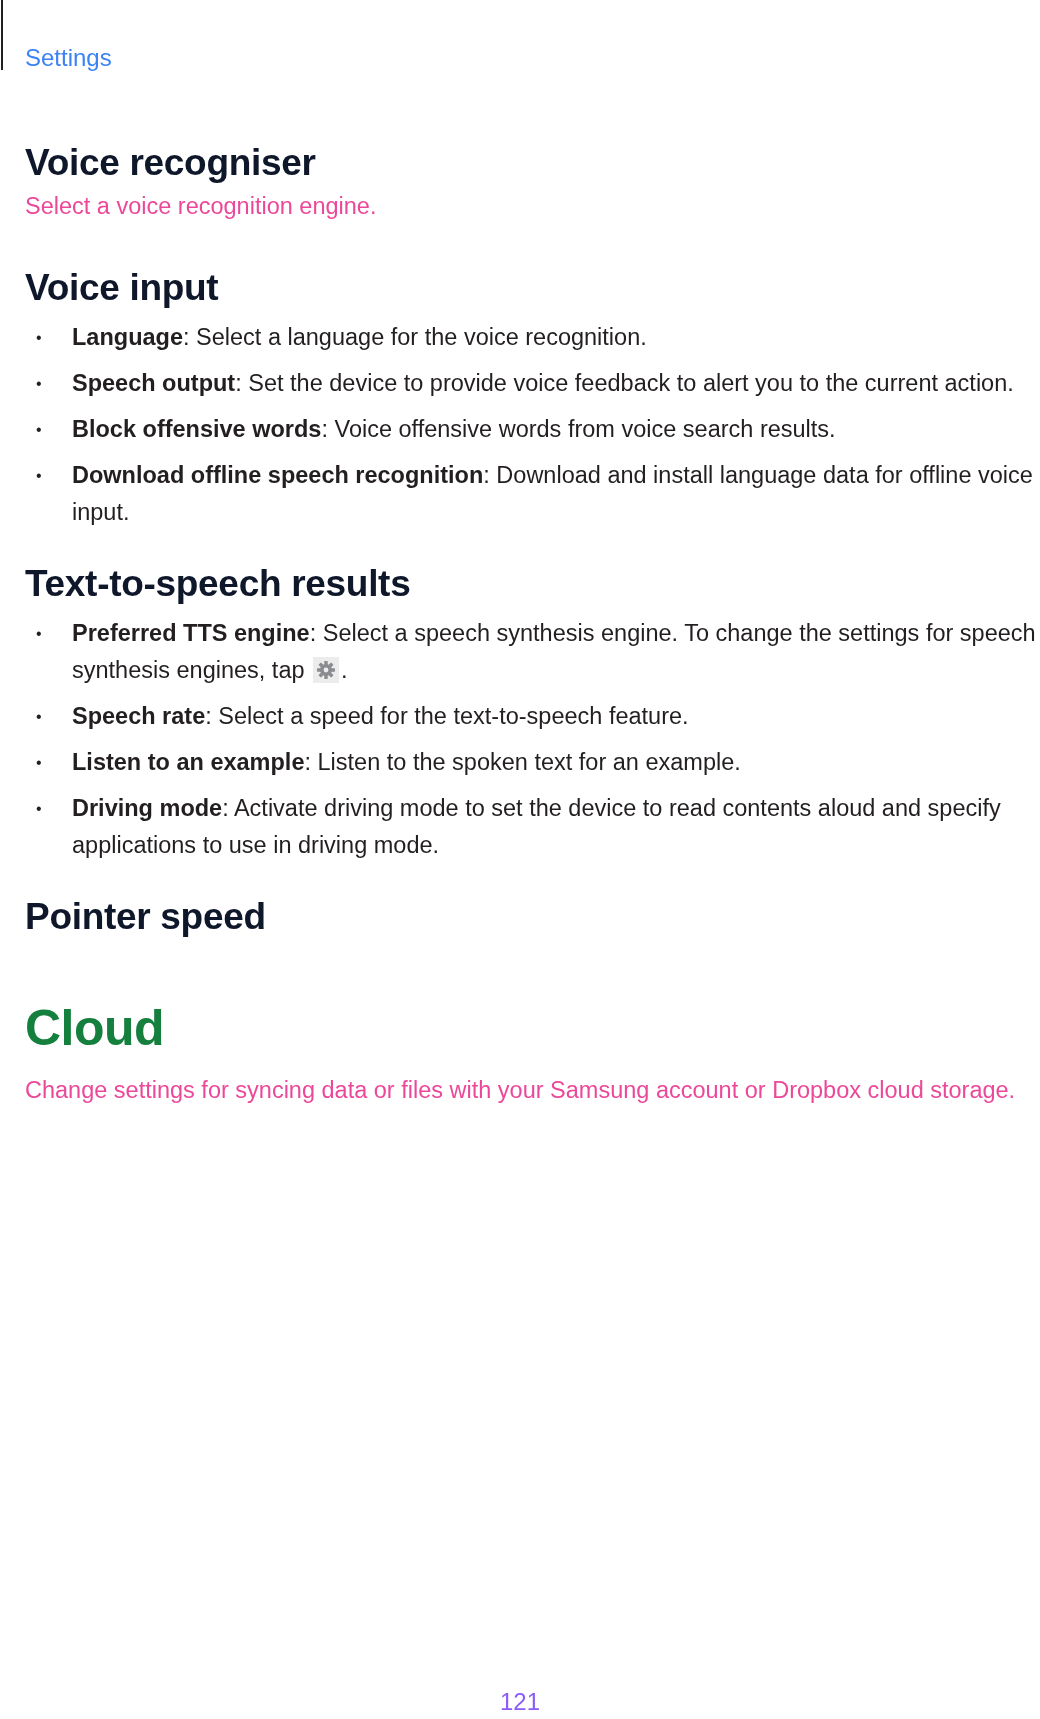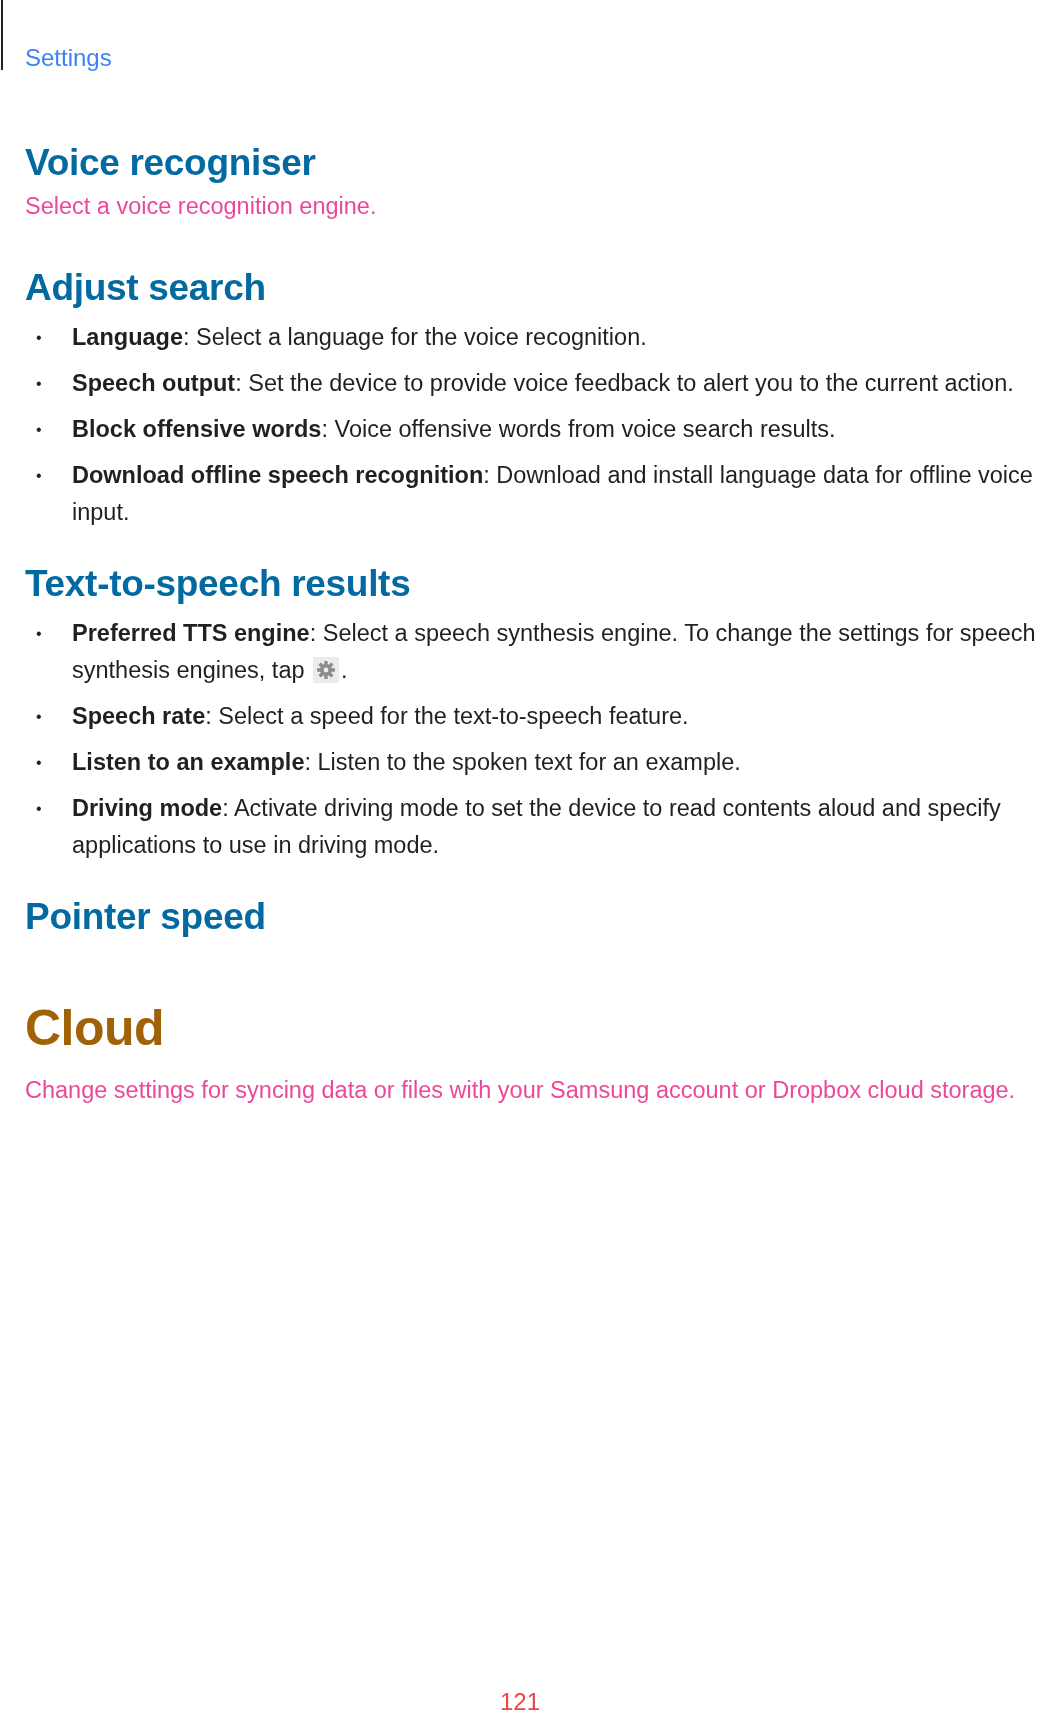--- a/index.html
+++ b/index.html
@@ -11,63 +11,63 @@
   .margin-line {
     position: absolute; left: 1px; top: 0; width: 2px; height: 70px;
     background: #231f20;
   }
   .running-head {
     position: absolute; left: 25px; top: 44px;
     font-size: 24px; color: #3b82f6;
   }
   .content { position: absolute; left: 25px; top: 140px; width: 1010px; }
   h2.sub {
-    margin: 0; font-size: 37px; font-weight: bold; color: #0369a1;
+    margin: 0; font-size: 37px; font-weight: bold; color: #0f172a;
     letter-spacing: -0.3px; line-height: 46px;
   }
   h1.major {
-    margin: 0; font-size: 50px; font-weight: bold; color: #a16207;
+    margin: 0; font-size: 50px; font-weight: bold; color: #15803d;
     line-height: 60px; letter-spacing: -0.5px;
   }
   p.body {
     margin: 0; font-size: 23.5px; line-height: 37px; color: #ec4899;
   }
   ul.bullets { list-style: none; margin: 0; padding: 0; }
   ul.bullets li {
     position: relative; padding-left: 47px; font-size: 23.5px;
     line-height: 37px; margin-bottom: 9px; width: 995px;
   }
   ul.bullets li .dot {
     position: absolute; left: 11px; top: 0; font-size: 16px;
   }
   ul.bullets li b { font-weight: bold; }
   .gear {
     display: inline-block; width: 26px; height: 26px; vertical-align: -5px;
     background: #ececec; margin: 0 2px;
   }
   .page-num {
     position: absolute; left: 0; width: 1040px; top: 1688px; text-align: center;
-    font-size: 24px; color: #ef4444;
+    font-size: 24px; color: #8b5cf6;
   }
 </style>
 </head>
 <body>
 
 <div class="margin-line"></div>
 <div class="running-head">Settings</div>
 
 <div class="content">
 
   <section>
     <h2 class="sub">Voice recogniser</h2>
     <p class="body" style="margin-top:2px">Select a voice recognition engine.</p>
   </section>
 
   <section style="margin-top:40px">
-    <h2 class="sub">Adjust search</h2>
+    <h2 class="sub">Voice input</h2>
     <ul class="bullets" style="margin-top:8px">
       <li><span class="dot">•</span><b>Language</b><span>: </span><span>Select a language for the voice recognition.</span></li>
       <li><span class="dot">•</span><b>Speech output</b><span>: </span><span>Set the device to provide voice feedback to alert you to the current action.</span></li>
       <li><span class="dot">•</span><b>Block offensive words</b><span>: </span><span>Voice offensive words from voice search results.</span></li>
       <li><span class="dot">•</span><b>Download offline speech recognition</b><span>: </span><span>Download and install language data for offline voice input.</span></li>
     </ul>
   </section>
 
   <section style="margin-top:30px">
     <h2 class="sub">Text-to-speech results</h2>

